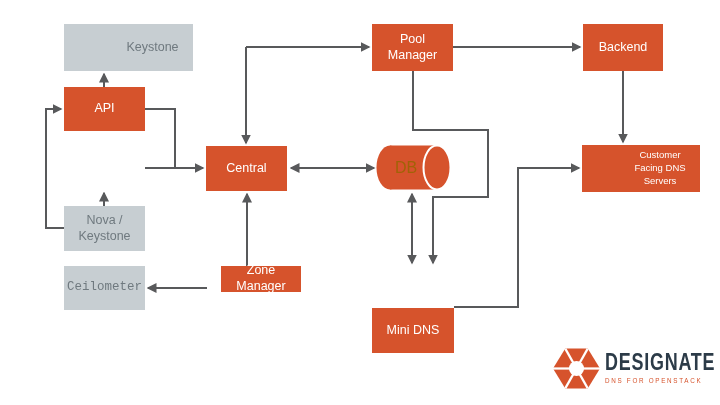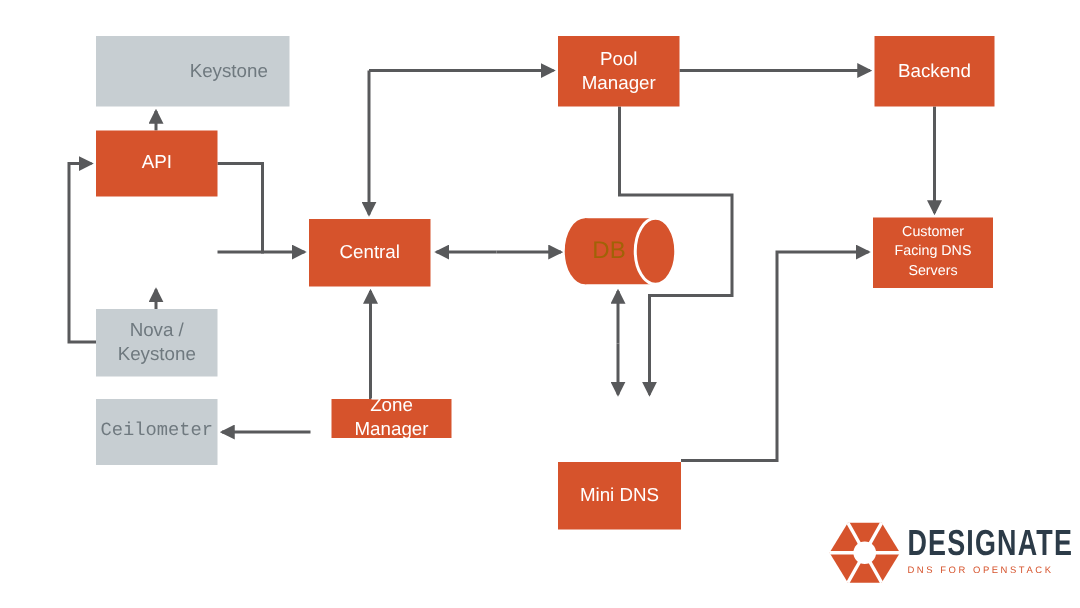--- a/index.html
+++ b/index.html
@@ -18,21 +18,21 @@
   
   .n-keystone{left:64px;top:24px;width:81px;height:47px;padding-left:48px;}
   .n-api{left:64px;top:87px;width:81px;height:44px;text-align:center;}
   .n-sink{left:64px;top:146px;width:81px;height:44px;}
   .n-nova{left:64px;top:206px;width:81px;height:45px;}
   .n-ceilometer{left:64px;top:266px;width:81px;height:44px;font-family:Liberation Mono, monospace;}
   .n-central{left:206px;top:146px;width:81px;height:45px;}
   .n-zone{left:221px;top:266px;width:80px;height:26px;}
   .n-pool{left:372px;top:24px;width:81px;height:47px;}
   .n-backend{left:583px;top:24px;width:80px;height:47px;}
-  .n-cf{left:582px;top:145px;width:80px;height:47px;}
+  .n-cf{left:582px;top:145px;width:80px;height:47px;padding-left:38px;}
   .n-minidns{left:372px;top:266px;width:82px;height:45px;margin-top:42px;}
   .n-db{left:376px;top:145px;width:76px;height:45px;background:transparent;}
   .n-db svg{position:absolute;left:0;top:0;}
   .n-db .db-label{position:absolute;left:6px;top:0;width:48px;height:45px;display:flex;
     align-items:center;justify-content:center;color:#a16207;font-size:16px;z-index:3;}
   
   #logo{position:absolute;left:553px;top:345px;z-index:2;display:flex;align-items:flex-start;}
   #logo .hex{width:47px;height:47px;}
   #logo .words{margin-left:5px;padding-top:5px;}
   #logo .wordmark{

